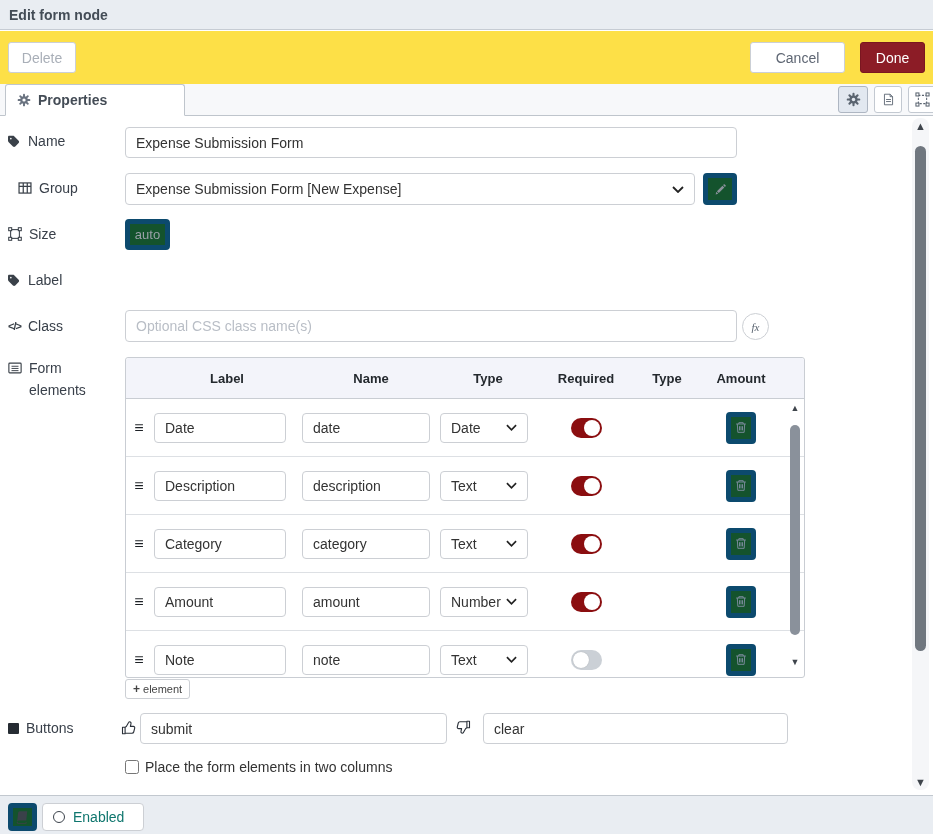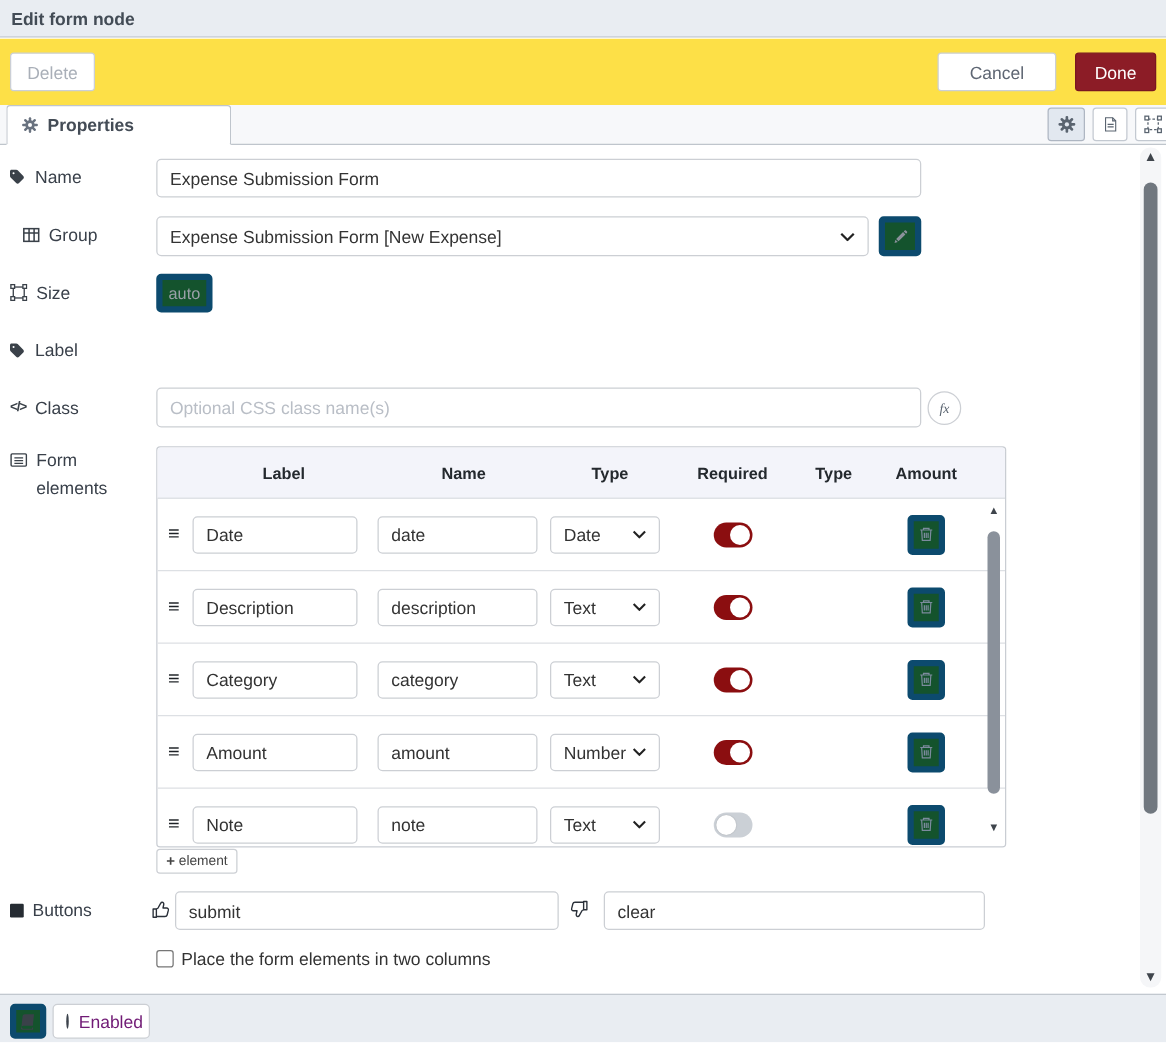--- a/index.html
+++ b/index.html
@@ -88,23 +88,23 @@
 
   .thumb-ico{position:absolute;color:#2A3039;}
   .chk-row{position:absolute;left:125px;top:759px;display:flex;align-items:center;gap:6px;color:#333;}
   .chk-row input{width:14px;height:14px;margin:0;cursor:pointer;}
   .sq-ico{width:11px;height:11px;background:#262C33;border-radius:1px;}
 
   
   .ftr{position:absolute;left:0;top:795px;width:933px;height:39px;box-sizing:border-box;
        background:var(--chrome-bg,#E9EDF2);border-top:1px solid #C2C8CF;}
   .ftr .sqbtn{position:absolute;color:#3A4149;}
-  .enabled-btn{position:absolute;left:42px;top:7px;width:78px;height:28px;box-sizing:border-box;
+  .enabled-btn{position:absolute;left:42px;top:7px;width:102px;height:28px;box-sizing:border-box;
                border:1px solid #CCCFD4;border-radius:4px;background:#fff;display:flex;
-               align-items:center;gap:8px;padding:0 10px;font-size:14px;color:#701a75;cursor:pointer;}
+               align-items:center;gap:8px;padding:0 10px;font-size:14px;color:#0f766e;cursor:pointer;}
   .radio-circle{width:12px;height:12px;border:1.5px solid #3C434C;border-radius:50%;box-sizing:border-box;}
 
   
   .mscroll{position:absolute;right:4px;top:118px;width:17px;height:672px;background:#F5F6F8;border-radius:8px;}
   .mscroll .arr{position:absolute;left:0;width:17px;text-align:center;font-size:11px;color:#3F454C;cursor:pointer;}
   .mscroll .arr.up{top:2px;}
   .mscroll .arr.dn{bottom:2px;}
   .mscroll .thumb{position:absolute;left:3px;width:11px;top:28px;height:505px;border-radius:6px;
                   background:#70777F;cursor:pointer;}
   .fx-btn{position:absolute;left:742px;top:313px;width:27px;height:27px;border-radius:50%;

